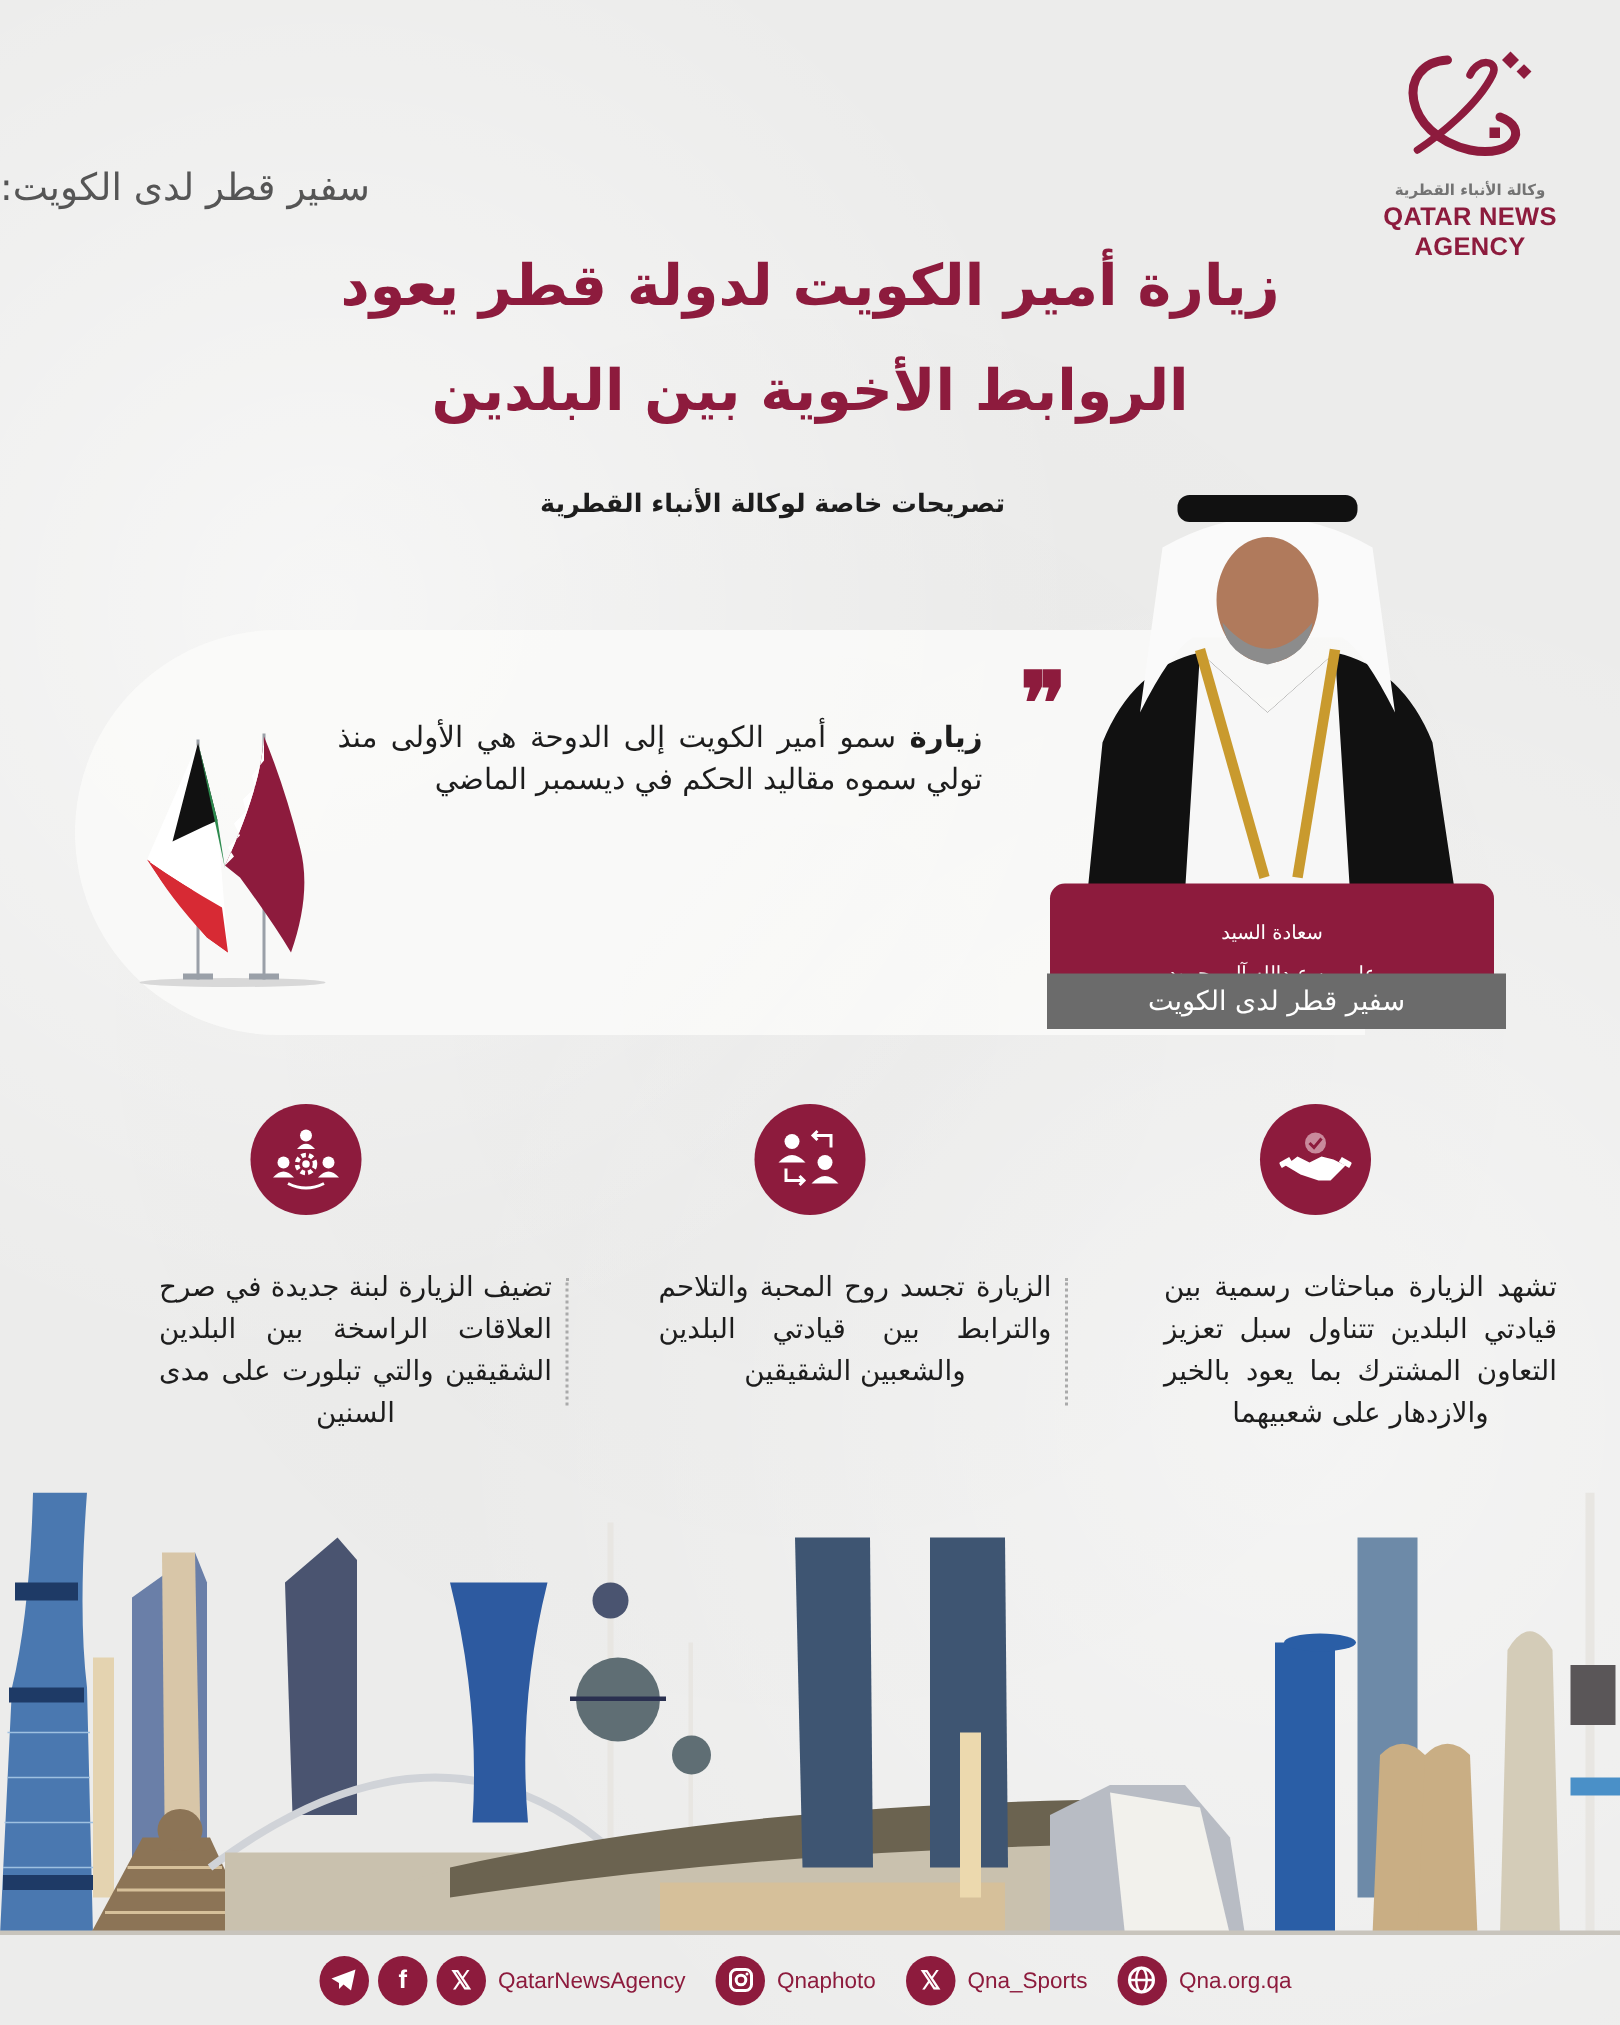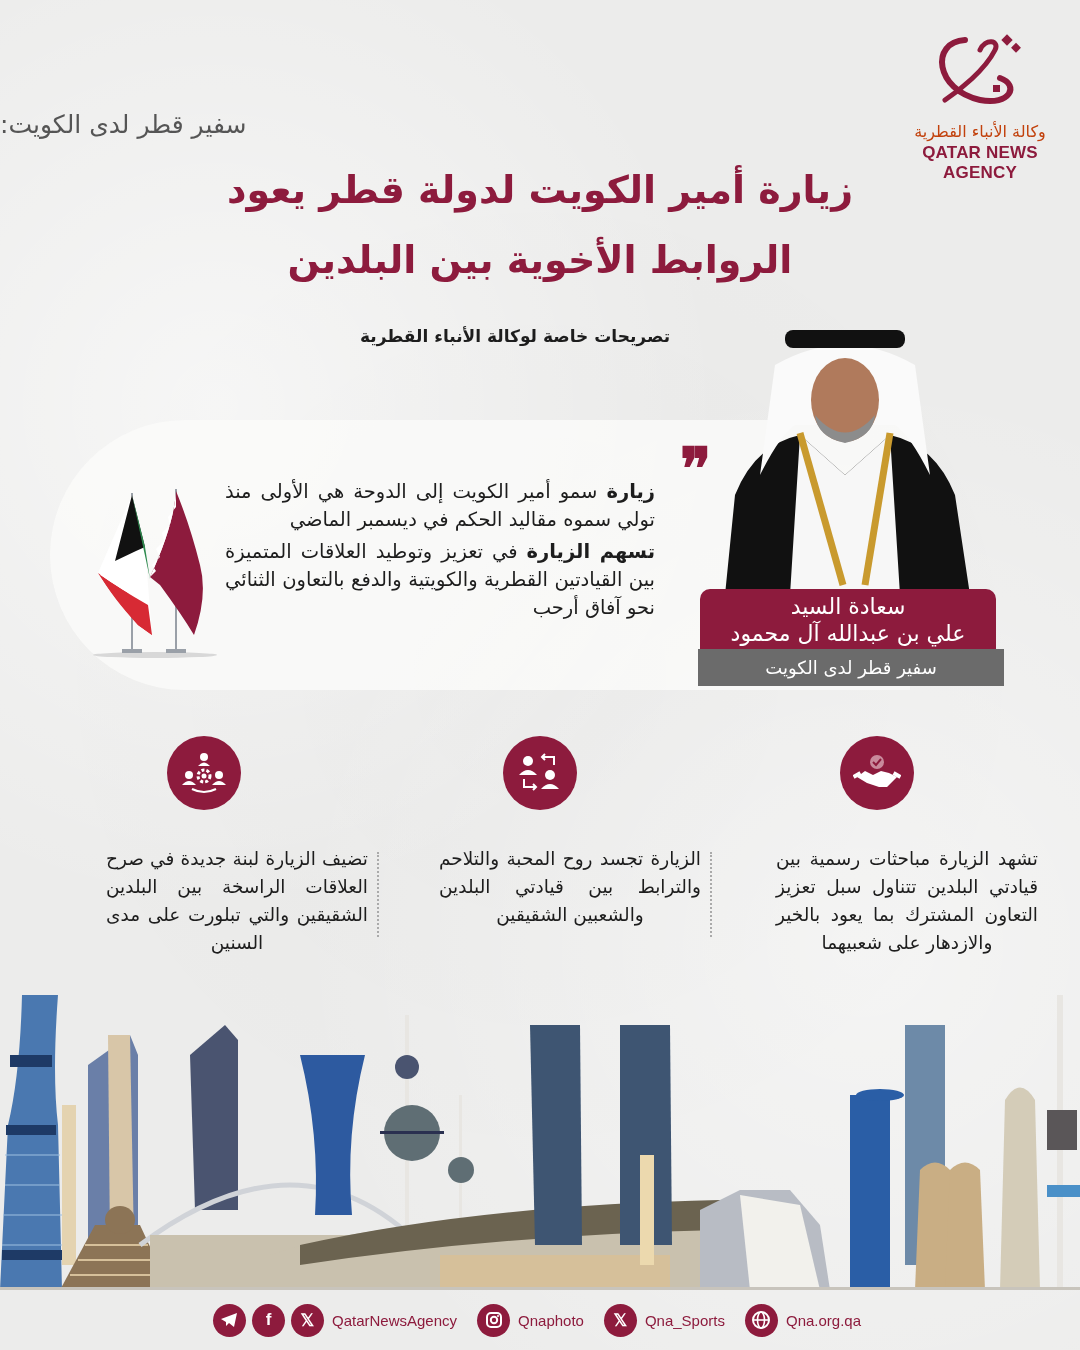--- a/index.html
+++ b/index.html
@@ -14,21 +14,21 @@
       radial-gradient(circle at 50% 50%, rgba(0,0,0,0.02) 0, transparent 60%);
     font-family: "DejaVu Sans", sans-serif;
     color: #1d1d1d;
   }
   .abs { position: absolute; }
   .rtl { direction: rtl; unicode-bidi: embed; }
 
   
   .logo { left: 905px; top: 30px; width: 150px; height: 130px; text-align: center; }
   .logo svg { display: block; margin: 0 auto; }
-  .logo-ar { font-size: 16px; font-weight: normal; color: #c2410c; margin-top: 2px; }
+  .logo-ar { font-size: 10px; font-weight: bold; color: #737373; margin-top: 2px; }
   .logo-en { font-family: "Liberation Sans", sans-serif; font-size: 17px; font-weight: bold; color: #8d1b3d; letter-spacing: 0.2px; margin-top: 2px; }
 
   
   .kicker { left: 0; width: 1080px; top: 110px; text-align: left; font-size: 25px; color: #555; }
   .headline { left: 0; width: 1080px; text-align: center; font-size: 38px; font-weight: bold; color: #8d1b3d; }
   .headline.l1 { top: 168px; }
   .headline.l2 { top: 238px; }
   .subhead { left: 360px; width: 340px; top: 326px; text-align: left; font-size: 17px; font-weight: bold; color: #1d1d1d; }
 
   
@@ -40,21 +40,21 @@
   .quote-mark { left: 680px; top: 440px; font-family: "DejaVu Serif", serif; font-size: 58px; font-weight: bold; color: #8d1b3d; line-height: 1; }
   .quote-text { left: 225px; top: 478px; width: 430px; font-size: 19.5px; line-height: 28px; text-align: justify; text-align-last: right; color: #1d1d1d; }
   .quote-text p { margin-bottom: 4px; }
   .quote-text b { font-weight: bold; }
 
   
   .flags { left: 90px; top: 485px; width: 130px; height: 175px; }
 
   
   .portrait { left: 715px; top: 325px; width: 260px; height: 270px; }
-  .name-card { left: 700px; top: 589px; width: 296px; height: 62px; background: #8d1b3d; border-radius: 10px 10px 0 0; color: #fff; text-align: center; font-size: 22px; line-height: 27px; padding-top: 4px; }
+  .name-card { left: 700px; top: 589px; width: 296px; height: 62px; background: #8d1b3d; border-radius: 10px 10px 0 0; color: #fff; text-align: center; font-size: 13px; line-height: 27px; padding-top: 20px; }
   .title-card { left: 698px; top: 649px; width: 306px; height: 37px; background: #6b6b6b; color: #fff; text-align: center; font-size: 18px; line-height: 37px; }
 
   
   .feature-icon { width: 74px; height: 74px; border-radius: 50%; background: #8d1b3d; display: flex; align-items: center; justify-content: center; }
   .fi-1 { left: 167px; top: 736px; }
   .fi-2 { left: 503px; top: 736px; }
   .fi-3 { left: 840px; top: 736px; }
   .feature-text { font-size: 18.5px; line-height: 28px; color: #1d1d1d; text-align: justify; text-align-last: center; margin-left: 31px; }
   .ft-1 { left: 75px; top: 845px; width: 262px; }
   .ft-2 { left: 408px; top: 845px; width: 262px; }
@@ -89,21 +89,20 @@
 
 <div class="abs kicker rtl">سفير قطر لدى الكويت:</div>
 <div class="abs headline l1 rtl">زيارة أمير الكويت لدولة قطر يعود</div>
 <div class="abs headline l2 rtl">الروابط الأخوية بين البلدين</div>
 <div class="abs subhead rtl">تصريحات خاصة لوكالة الأنباء القطرية</div>
 
 <div class="abs panel"></div>
 <div class="abs quote-mark">❞</div>
 <div class="abs quote-text rtl">
   <p><b>زيارة</b><span> سمو أمير الكويت إلى الدوحة هي الأولى منذ تولي سموه مقاليد الحكم في ديسمبر الماضي</span></p>
-  <p><b>تسهم الزيارة</b><span> في تعزيز وتوطيد العلاقات المتميزة بين القيادتين القطرية والكويتية والدفع بالتعاون الثنائي نحو آفاق أرحب</span></p>
 </div>
 
 <div class="abs flags">
   <svg width="130" height="175" viewBox="0 0 130 175">
     <ellipse cx="65" cy="170" rx="62" ry="3" fill="#d8d8d8"></ellipse>
 
     <rect x="41" y="8" width="2" height="160" fill="#9aa0a8"></rect>
     <rect x="32" y="164" width="20" height="4" fill="#9aa0a8"></rect>
     <g>
       <path d="M42 10 L55 62 L62 150 L48 140 Q20 100 8 88 Z" fill="#ffffff"></path>

